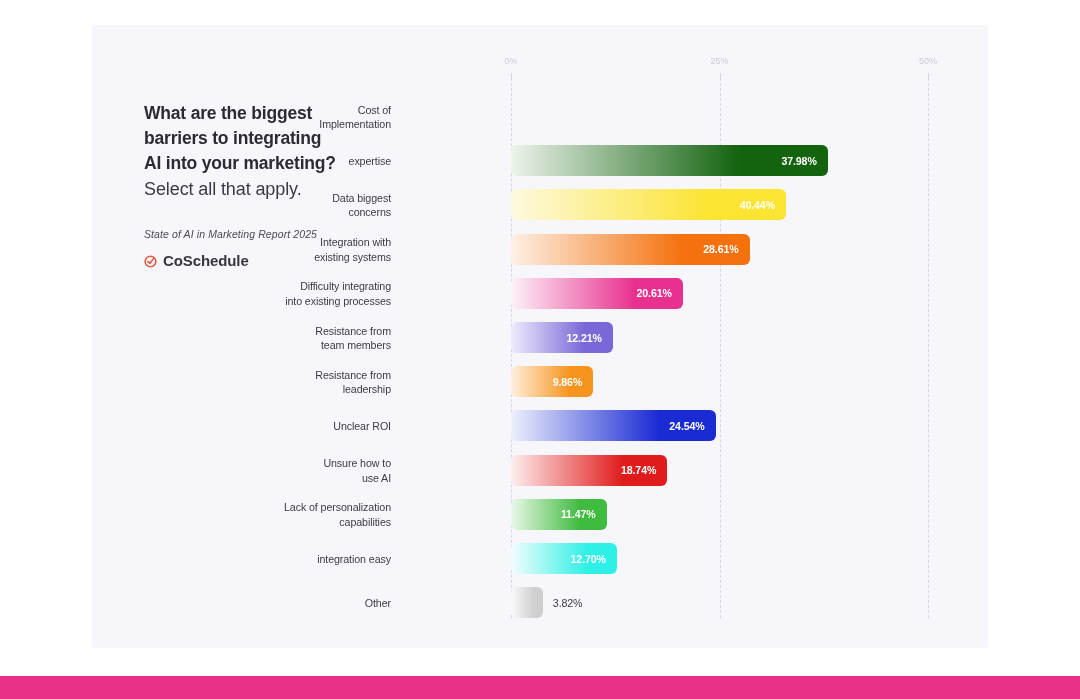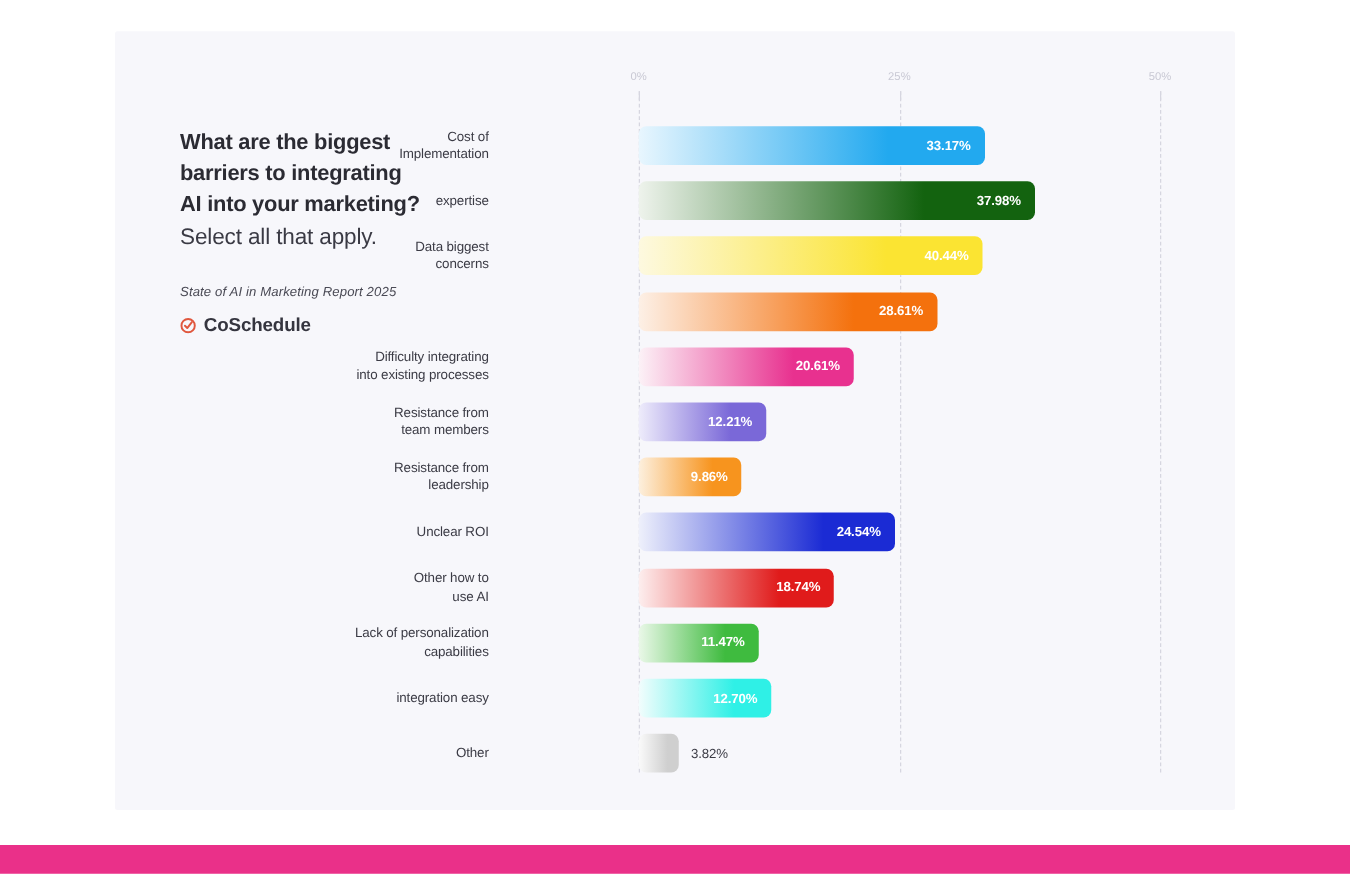--- a/index.html
+++ b/index.html
@@ -197,24 +197,20 @@
       <div class="axis-stub" style="left: 627.5px;"></div>
       <div class="axis-tick-label" style="left: 627.5px;">25%</div>
       <div class="gridline" style="left: 836px;"></div>
       <div class="axis-stub" style="left: 836px;"></div>
       <div class="axis-tick-label" style="left: 836px;">50%</div>
       <div class="bar-row" style="top: 76px;">
         <div class="bar-label">
           <div>Cost of</div>
           <div>Implementation</div>
         </div>
-        <div class="bar-track" style="width: 276.638px;">
-          <div class="bar-fill" style="width: 100%; height: 31px; background: linear-gradient(90deg, rgb(232, 246, 254) 0%, rgb(34, 169, 239) 72%, rgb(34, 169, 239) 100%);"></div>
-          <div class="bar-value inside">33.17%</div>
-        </div>
       </div>
       <div class="bar-row" style="top: 120.2px;">
         <div class="bar-label">
           <div>expertise</div>
         </div>
         <div class="bar-track" style="width: 316.753px;">
           <div class="bar-fill" style="width: 100%; height: 31px; background: linear-gradient(90deg, rgb(238, 243, 236) 0%, rgb(19, 99, 15) 72%, rgb(19, 99, 15) 100%);"></div>
           <div class="bar-value inside">37.98%</div>
         </div>
       </div>
@@ -222,20 +218,24 @@
         <div class="bar-label">
           <div>Data biggest</div>
           <div>concerns</div>
         </div>
         <div class="bar-track" style="width: 275px;">
           <div class="bar-fill" style="width: 100%; height: 31px; background: linear-gradient(90deg, rgb(253, 249, 224) 0%, rgb(251, 228, 50) 72%, rgb(251, 228, 50) 100%);"></div>
           <div class="bar-value inside">40.44%</div>
         </div>
       </div>
       <div class="bar-row" style="top: 208.6px;">
+        <div class="bar-label">
+          <div>Integration with</div>
+          <div>existing systems</div>
+        </div>
         <div class="bar-track" style="width: 238.607px;">
           <div class="bar-fill" style="width: 100%; height: 31px; background: linear-gradient(90deg, rgb(253, 240, 230) 0%, rgb(244, 113, 13) 72%, rgb(244, 113, 13) 100%);"></div>
           <div class="bar-value inside">28.61%</div>
         </div>
       </div>
       <div class="bar-row" style="top: 252.8px;">
         <div class="bar-label">
           <div>Difficulty integrating</div>
           <div>into existing processes</div>
         </div>
@@ -268,21 +268,21 @@
         <div class="bar-label">
           <div>Unclear ROI</div>
         </div>
         <div class="bar-track" style="width: 204.664px;">
           <div class="bar-fill" style="width: 100%; height: 31px; background: linear-gradient(90deg, rgb(238, 240, 251) 0%, rgb(27, 43, 212) 72%, rgb(27, 43, 212) 100%);"></div>
           <div class="bar-value inside">24.54%</div>
         </div>
       </div>
       <div class="bar-row" style="top: 429.6px;">
         <div class="bar-label">
-          <div>Other how to</div>
+          <div>Unsure how to</div>
           <div>use AI</div>
         </div>
         <div class="bar-track" style="width: 156.292px;">
           <div class="bar-fill" style="width: 100%; height: 31px; background: linear-gradient(90deg, rgb(253, 238, 238) 0%, rgb(224, 27, 27) 72%, rgb(224, 27, 27) 100%);"></div>
           <div class="bar-value inside">18.74%</div>
         </div>
       </div>
       <div class="bar-row" style="top: 473.8px;">
         <div class="bar-label">
           <div>Lack of personalization</div>

